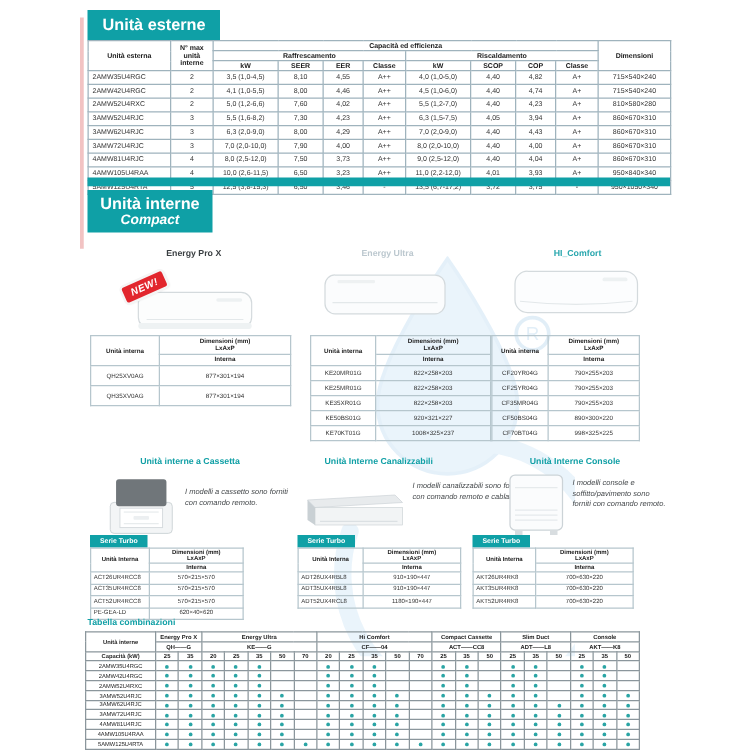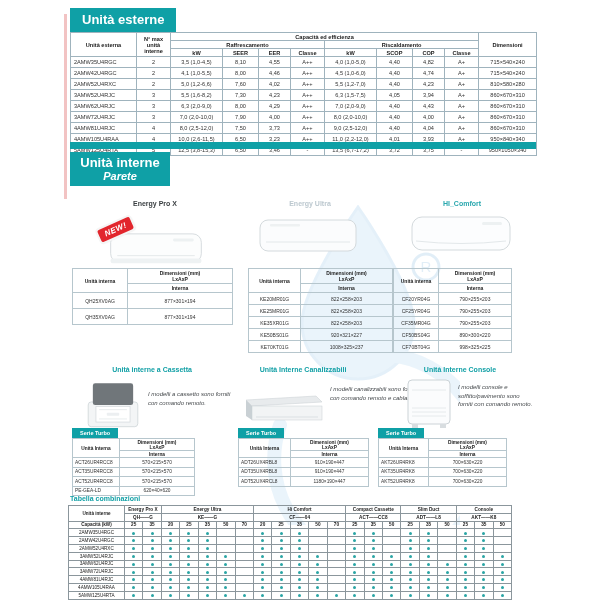--- a/index.html
+++ b/index.html
@@ -243,21 +243,21 @@
         <td>-</td>
         <td>950×1050×340</td>
       </tr>
     </tbody>
 </table>
 
 <div class="abs teal-bar"></div>
 
 <div class="abs badge badge-int">
   <span class="l1">Unità interne</span>
-  <span class="l2">Parete</span>
+  <span class="l2">Compact</span>
 </div>
 
 <div class="abs prod-title pt1">Energy Pro X</div>
 <div class="abs prod-title pt2">Energy Ultra</div>
 <div class="abs prod-title pt3">HI_Comfort</div>
 
 <div class="abs" style="left:108px;top:232px">
   <svg width="96" height="34" viewBox="0 0 100 36">
     <rect x="2" y="2" rx="9" ry="9" width="96" height="30" fill="#fcfdfd" stroke="#d4dadd"></rect>
     <line x1="9" y1="25" x2="91" y2="25" stroke="#e3e8ea"></line>

